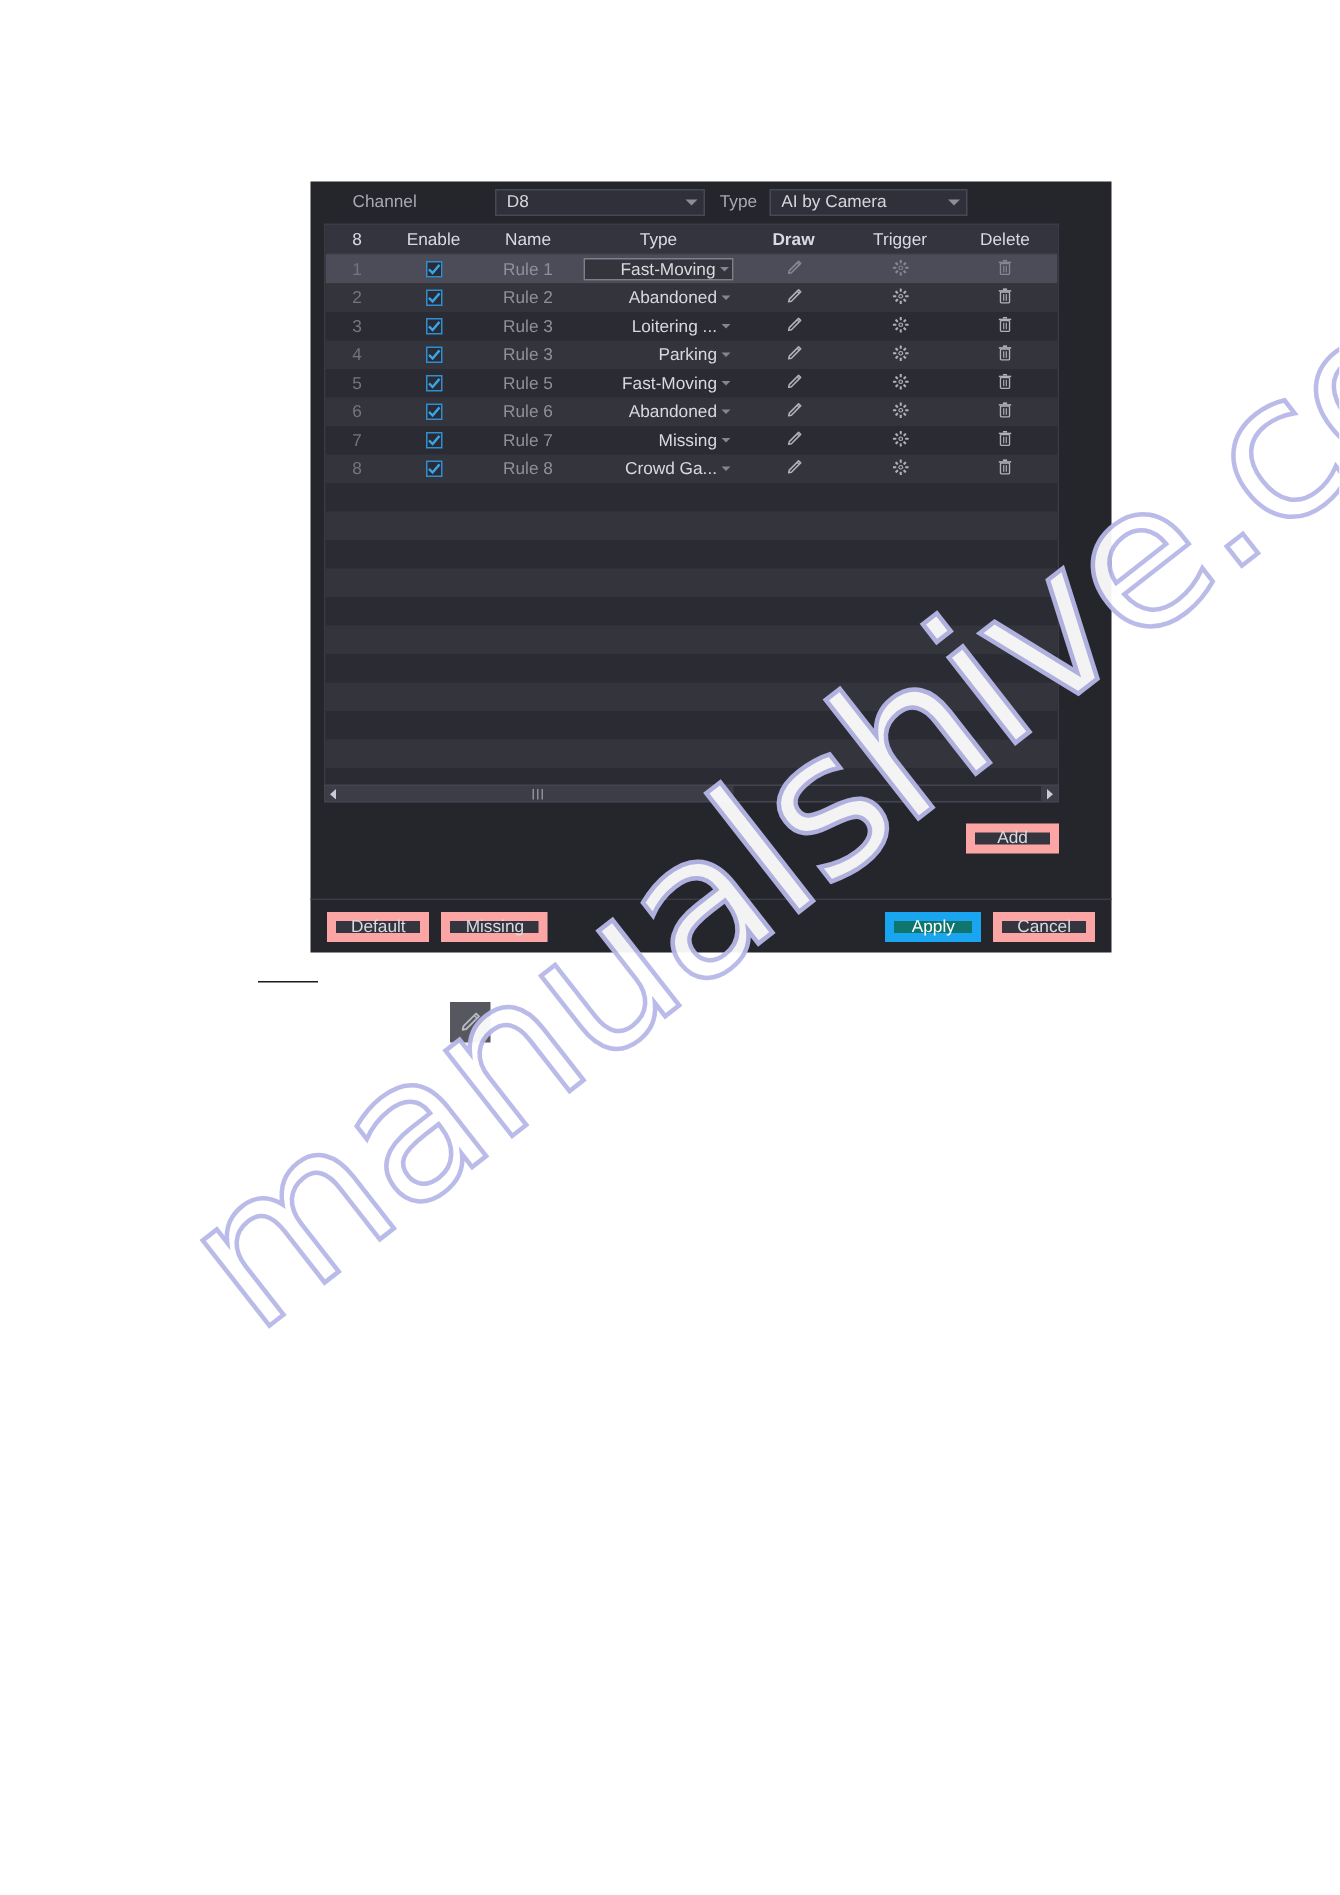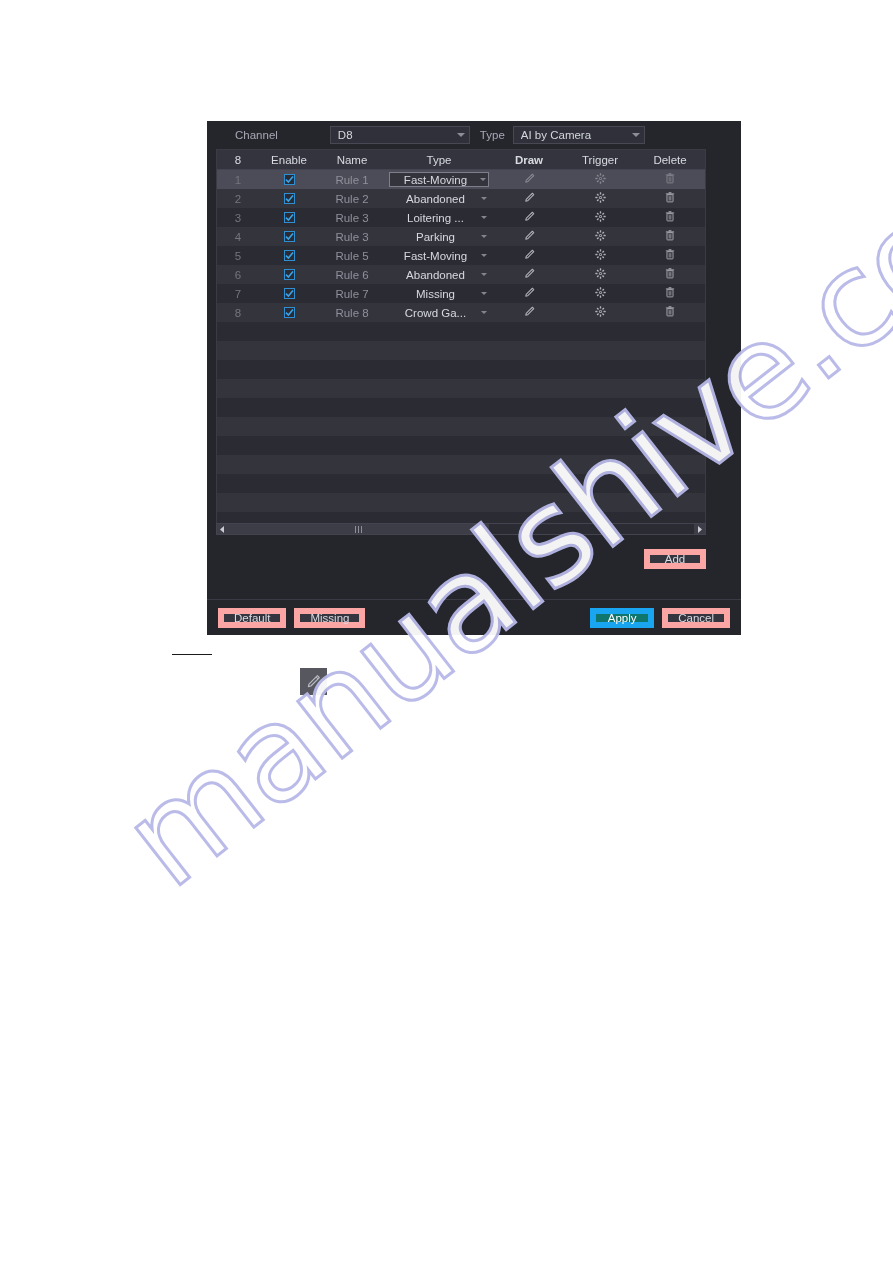--- a/index.html
+++ b/index.html
@@ -173,21 +173,21 @@
     padding: 0 2px 0 4px;
   }
   .typecell.boxed {
     border: 1px solid #7d7f8b;
     background: #34343d;
   }
   .typecell .tval {
     color: #d7d9e0;
     font-size: 11.5px;
     flex: 1;
-    text-align: center;
+    text-align: right;
     white-space: nowrap;
     overflow: hidden;
   }
   .typecell .tcaret {
     width: 0; height: 0;
     border-left: 3.5px solid transparent;
     border-right: 3.5px solid transparent;
     border-top: 3.5px solid #83858f;
     flex: 0 0 auto;
     margin-left: 3px;

